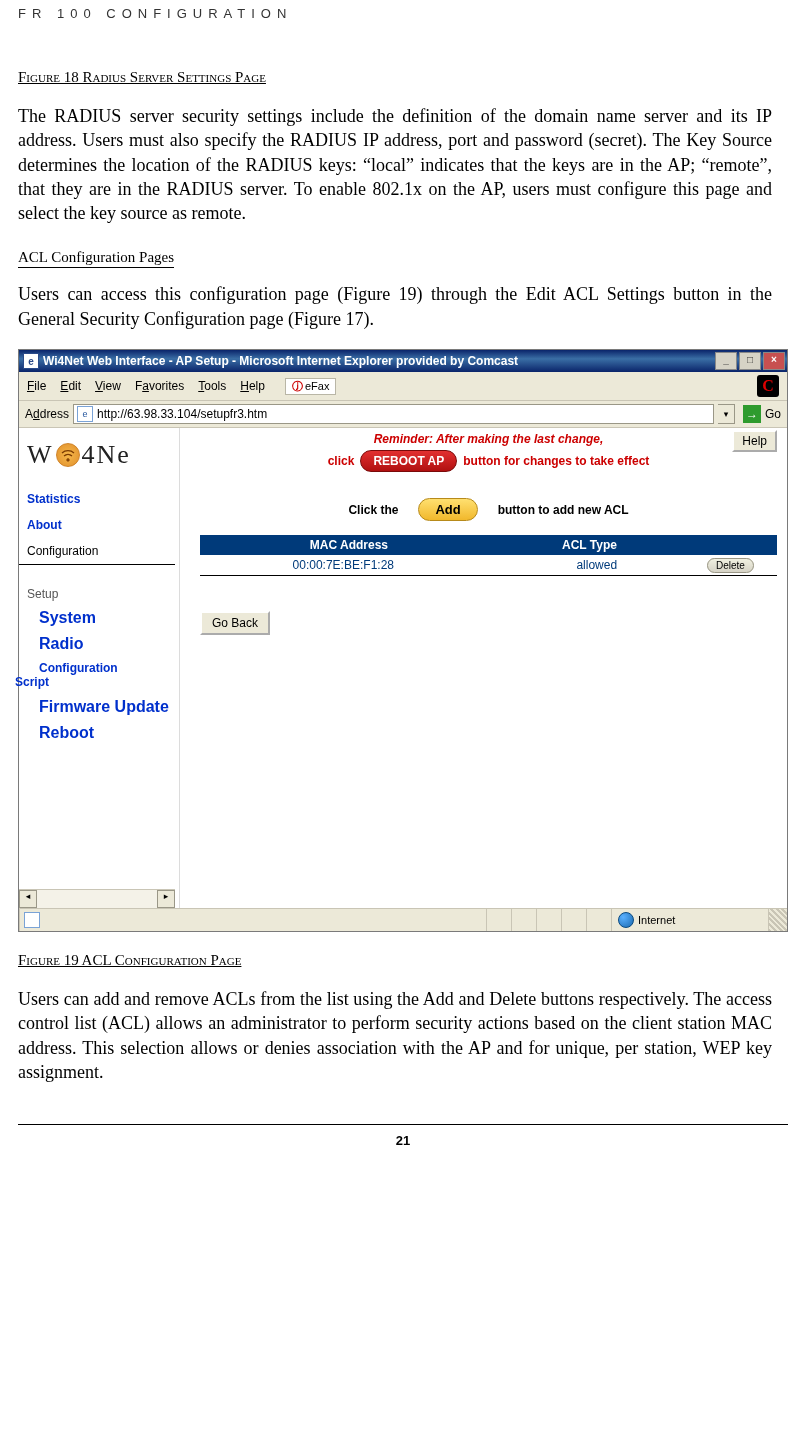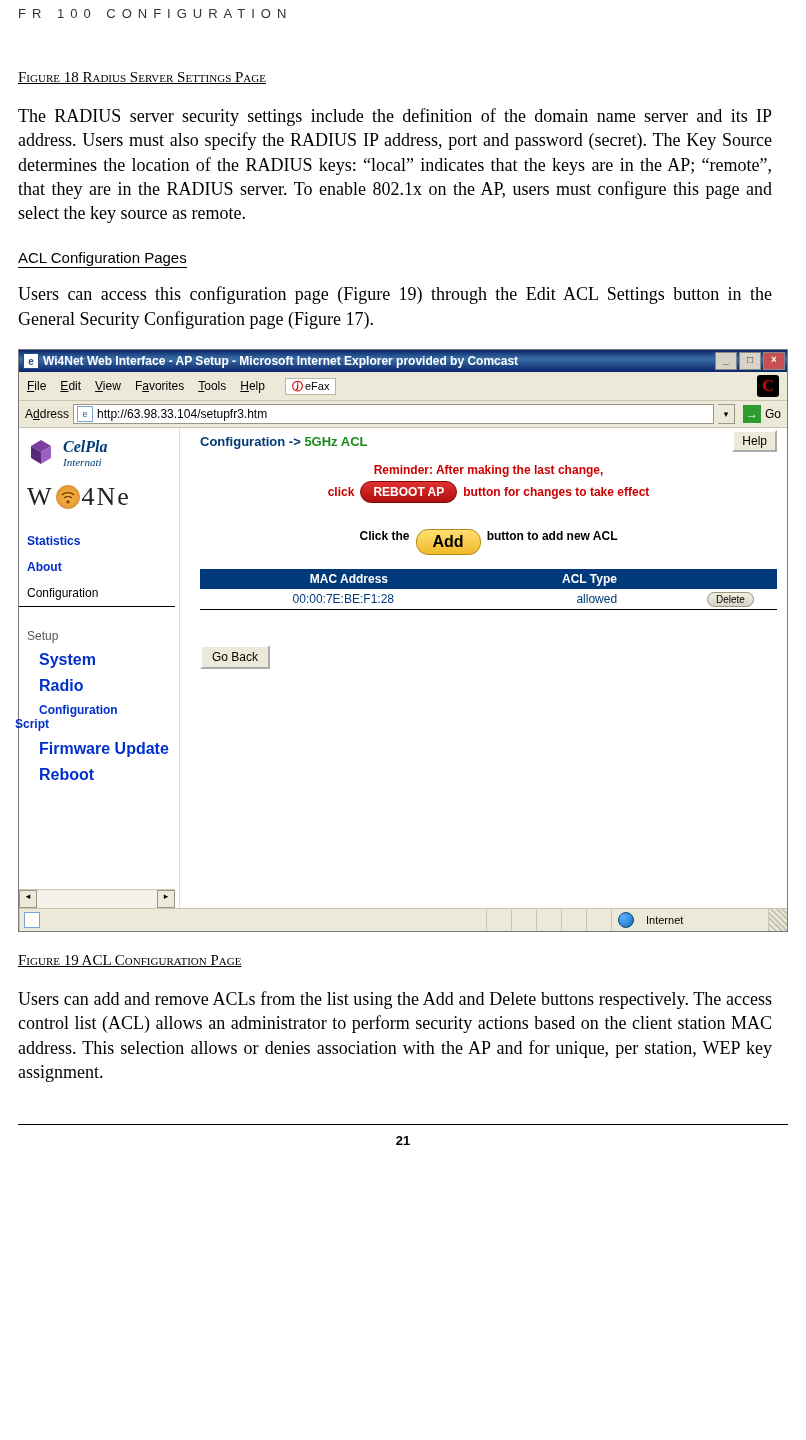--- a/index.html
+++ b/index.html
@@ -29,21 +29,21 @@
     text-decoration: underline;
   }
   .body-text {
     font-family: Georgia, serif;
     font-size: 18px;
     line-height: 1.35;
     text-align: justify;
     margin: 0 16px 18px 0;
   }
   .section-title {
-    font-family: Liberation Sans, sans-serif;
+    font-family: Liberation Serif, serif;
     font-size: 15px;
     border-bottom: 1px solid #000;
     display: inline-block;
     margin: 6px 0 14px 0;
     padding-bottom: 1px;
   }
 
   
   .browser-window {
     border: 1px solid #7a7a7a;
@@ -170,33 +170,33 @@
   }
   .crumb { font-size:13px; font-weight:bold; margin:2px 0 14px 0; }
   .crumb .c1 { color:#003a7a; }
   .crumb .arrow { color:#003a7a; }
   .crumb .c2 { color:#1a8a1a; }
   .help-btn {
     position:absolute; top:2px; right:10px;
     background:#ece9d8; border:2px outset #fff; padding:2px 8px; font-size:12px;
   }
 
-  .reminder { text-align:center; font-size:12px; font-weight:bold; margin-bottom:4px; }
+  .reminder { text-align:center; font-size:12px; font-weight:bold; margin-bottom:4px;font-style:italic; }
   .reminder .red { color:#c00; }
   .reboot-row { text-align:center; font-size:12px; font-weight:bold; display:flex; align-items:center; justify-content:center; gap:6px; margin-bottom:26px;}
   .reboot-row .red { color:#c00; }
   .reboot-btn {
     background: linear-gradient(#e23030,#b01010);
     color:#fff; border-radius:12px; padding:3px 12px; font-size:12px;
     border:1px solid #7a0a0a;
   }
-  .add-row { text-align:center; font-size:12px; font-weight:bold; display:flex; justify-content:center; gap:6px; margin-bottom:14px;}
+  .add-row { text-align:center; font-size:12px; font-weight:bold; display:flex; align-items:center; justify-content:center; gap:20px; margin-bottom:14px;}
   .add-btn {
     background: linear-gradient(#ffe070,#f1b82c);
-    color:#000; border-radius:12px; padding:3px 16px; font-size:16px;
+    color:#000; border-radius:12px; padding:3px 16px; font-size:13px;
     border:1px solid #b78a1a;
   }
 
   .table {
     width:100%;
   }
   .thead {
     background:#003a7a; color:#fff; font-weight:bold; font-size:12px;
     display:flex; padding:3px 13px;
   }
@@ -221,21 +221,21 @@
   }
 
   .statusbar {
     display:flex; align-items:center; background:#ece9d8; border-top:1px solid #c9c5b5;
     height:22px; font-size:11px;
   }
   .statusbar .seg { border-left:1px solid #c9c5b5; height:100%; }
   .statusbar .big { flex:1; padding-left:4px; display:flex; align-items:center; }
   .statusbar .big .ie-ico2 { width:14px; height:14px; border:1px solid #7aa3d6; background:#fff; margin-right:4px; }
   .statusbar .tiny { width:24px; }
-  .statusbar .zone { width:150px; display:flex; align-items:center; gap:12px; padding-left:6px; }
+  .statusbar .zone { width:150px; display:flex; align-items:center; gap:4px; padding-left:6px; }
   .globe {
     width:14px; height:14px; border-radius:50%;
     background: radial-gradient(circle at 30% 30%, #5ab0ff, #1a6ab0);
     border:1px solid #0a4a80;
   }
   .statusbar .grip { width:18px; background:
      repeating-linear-gradient(45deg,#c9c5b5 0 2px,transparent 2px 4px); }
 
   .page-footer {
     border-top:1px solid #000; margin-top:40px; text-align:center; padding-top:8px;
@@ -295,33 +295,20 @@
       <div class="addr-drop">▾</div>
       <div class="go-btn">
         <div class="go-arrow">→</div>
         <span>Go</span>
       </div>
     </div>
 
     <div class="content-area">
 
       <div class="sidebar">
-        <div class="logo-block">
-          <div class="logo-cube">
-            <svg viewBox="0 0 32 28">
-              <polygon points="6,8 16,2 26,8 16,14" fill="#7a3fa0"></polygon>
-              <polygon points="6,8 16,14 16,26 6,20" fill="#5a2a7a"></polygon>
-              <polygon points="26,8 16,14 16,26 26,20" fill="#9a5fc0"></polygon>
-            </svg>
-          </div>
-          <div class="celplan">
-            <div class="cp1">CelPla</div>
-            <div class="cp2">Internati</div>
-          </div>
-        </div>
         <div class="wi4net">
           <span>W</span>
           <span class="orange">
             <svg viewBox="0 0 14 14">
                 <path d="M7 11 a1 1 0 1 0 0.001 0 M3 8 a6 6 0 0 1 8 0 M1 5 a9 9 0 0 1 12 0" fill="none" stroke="#7a3a00" stroke-width="1.3"></path>
               </svg>
           </span>
           <span>4Ne</span>
         </div>
 
@@ -341,25 +328,20 @@
         <div class="nav-sub-link">Reboot</div>
 
         <div class="hscroll">
           <div class="sbtn">◂</div>
           <div class="track"></div>
           <div class="sbtn">▸</div>
         </div>
       </div>
 
       <div class="main-pane">
-        <div class="crumb">
-          <span class="c1">Configuration</span>
-          <span class="arrow"> -&gt; </span>
-          <span class="c2">5GHz ACL</span>
-        </div>
         <div class="help-btn">Help</div>
 
         <div class="reminder">
           <span class="red">Reminder: After making the last change,</span>
         </div>
         <div class="reboot-row">
           <span class="red">click</span>
           <span class="reboot-btn">REBOOT AP</span>
           <span class="red">button for changes to take effect</span>
         </div>

